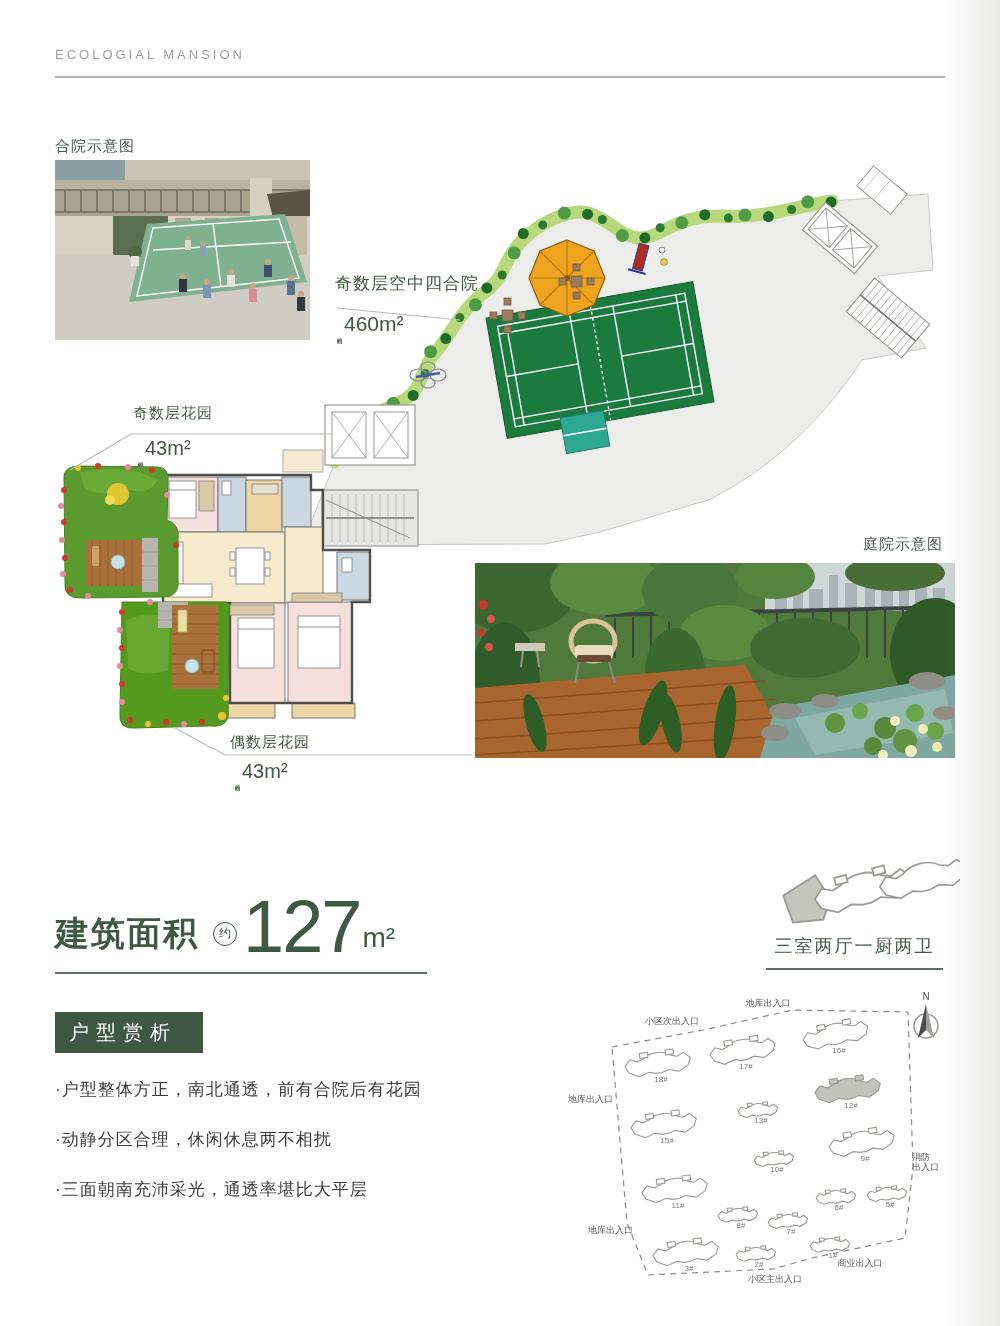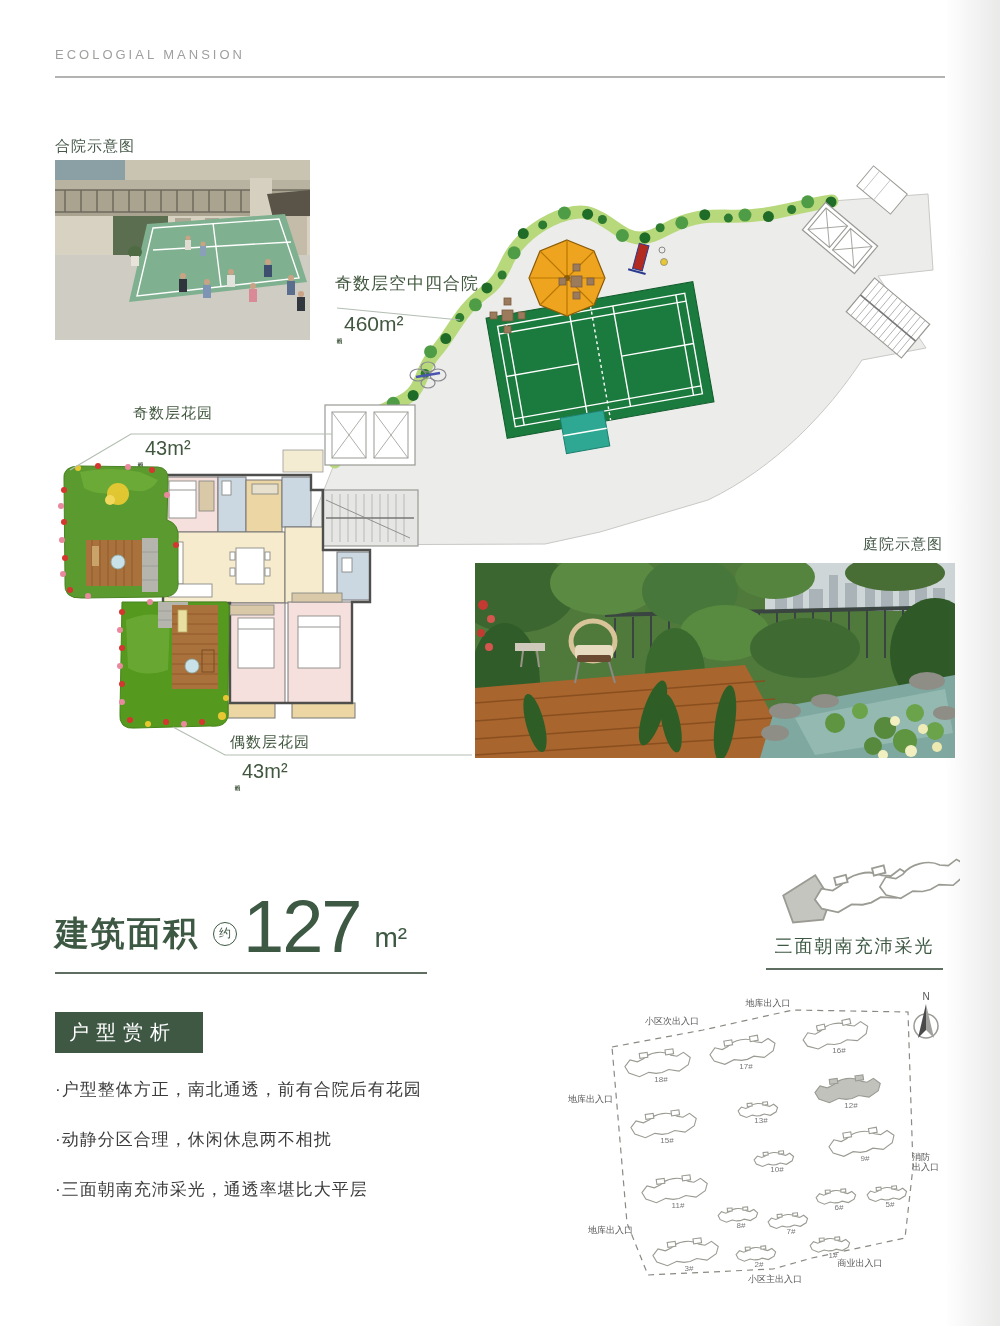--- a/index.html
+++ b/index.html
@@ -15,21 +15,21 @@
   .glabel{color:#46594a;font-size:15px;letter-spacing:1px;}
   .glabel-big{color:#41573f;font-size:17px;letter-spacing:1px;}
   .area-val{color:#41573f;font-size:21px;display:flex;align-items:flex-end;}
   .area-mini{writing-mode:vertical-rl;font-size:5.5px;line-height:5px;color:#41573f;margin-right:2px;margin-bottom:2px;letter-spacing:0;}
   
   .area-row{left:55px;top:897px;display:flex;align-items:flex-end;color:#3d5943;}
   .area-row .t1{font-size:34px;font-weight:bold;letter-spacing:2px;line-height:1;margin-bottom:8px;}
   .area-row .approx{width:22px;height:22px;border:1.5px solid #3d5943;border-radius:50%;
      display:flex;align-items:center;justify-content:center;font-size:12px;margin:0 6px 12px 14px;}
   .area-row .t2{font-size:74px;line-height:0.82;letter-spacing:-2px;}
-  .area-row .t3{font-size:28px;line-height:1;margin-bottom:6px;margin-left:14px;}
+  .area-row .t3{font-size:28px;line-height:1;margin-bottom:6px;margin-left:2px;}
   .uline{height:2px;background:#5e6e60;}
   .layout-desc{left:766px;top:934px;width:177px;text-align:center;color:#3d5943;font-size:18px;letter-spacing:2px;}
   
   .an-title{left:55px;top:1012px;background:#3e5844;color:#ffffff;font-size:20px;
      letter-spacing:7px;padding:7px 26px 7px 14px;}
   .bullets{left:55px;top:1078px;width:470px;color:#3c3c3c;font-size:17px;}
   .bullets div{margin-bottom:27px;letter-spacing:1px;}
   svg text{font-family:"Liberation Sans","DejaVu Sans",sans-serif;}
   .photo-frame{overflow:hidden;}
 </style>
@@ -540,21 +540,21 @@
           <path d="M-33,-3 L-27,-9 L-20,-6 L-14,-8 C-7,-14 7,-14 14,-8 L20,-6 L27,-9 L33,-3 L30,4 L20,9 L10,6 L3,8 L-3,8 L-10,6 L-20,9 L-30,4 Z"></path>
           <rect x="-17" y="-14" width="8" height="5"></rect>
             <rect x="9" y="-14" width="8" height="5"></rect>
         </g>
         <g transform="translate(52,-12) rotate(-14) scale(1.35)" fill="#ffffff">
           <path d="M-33,-3 L-27,-9 L-20,-6 L-14,-8 C-7,-14 7,-14 14,-8 L20,-6 L27,-9 L33,-3 L30,4 L20,9 L10,6 L3,8 L-3,8 L-10,6 L-20,9 L-30,4 Z"></path>
         </g>
       </g>
     </svg>
   </div>
-  <div class="abs layout-desc">三面朝南充沛采光</div>
+  <div class="abs layout-desc">三室两厅一厨两卫</div>
   <div class="abs uline" style="left:766px;top:968px;width:177px"></div>
 
   <div class="abs an-title">户型赏析</div>
   <div class="abs bullets" id="bullets">
       <div>·户型整体方正，南北通透，前有合院后有花园</div>
       <div>·动静分区合理，休闲休息两不相扰</div>
       <div>·三面朝南充沛采光，通透率堪比大平层</div>
     </div>
 
   <div class="abs" style="left:560px;top:990px;width:410px;height:320px">

